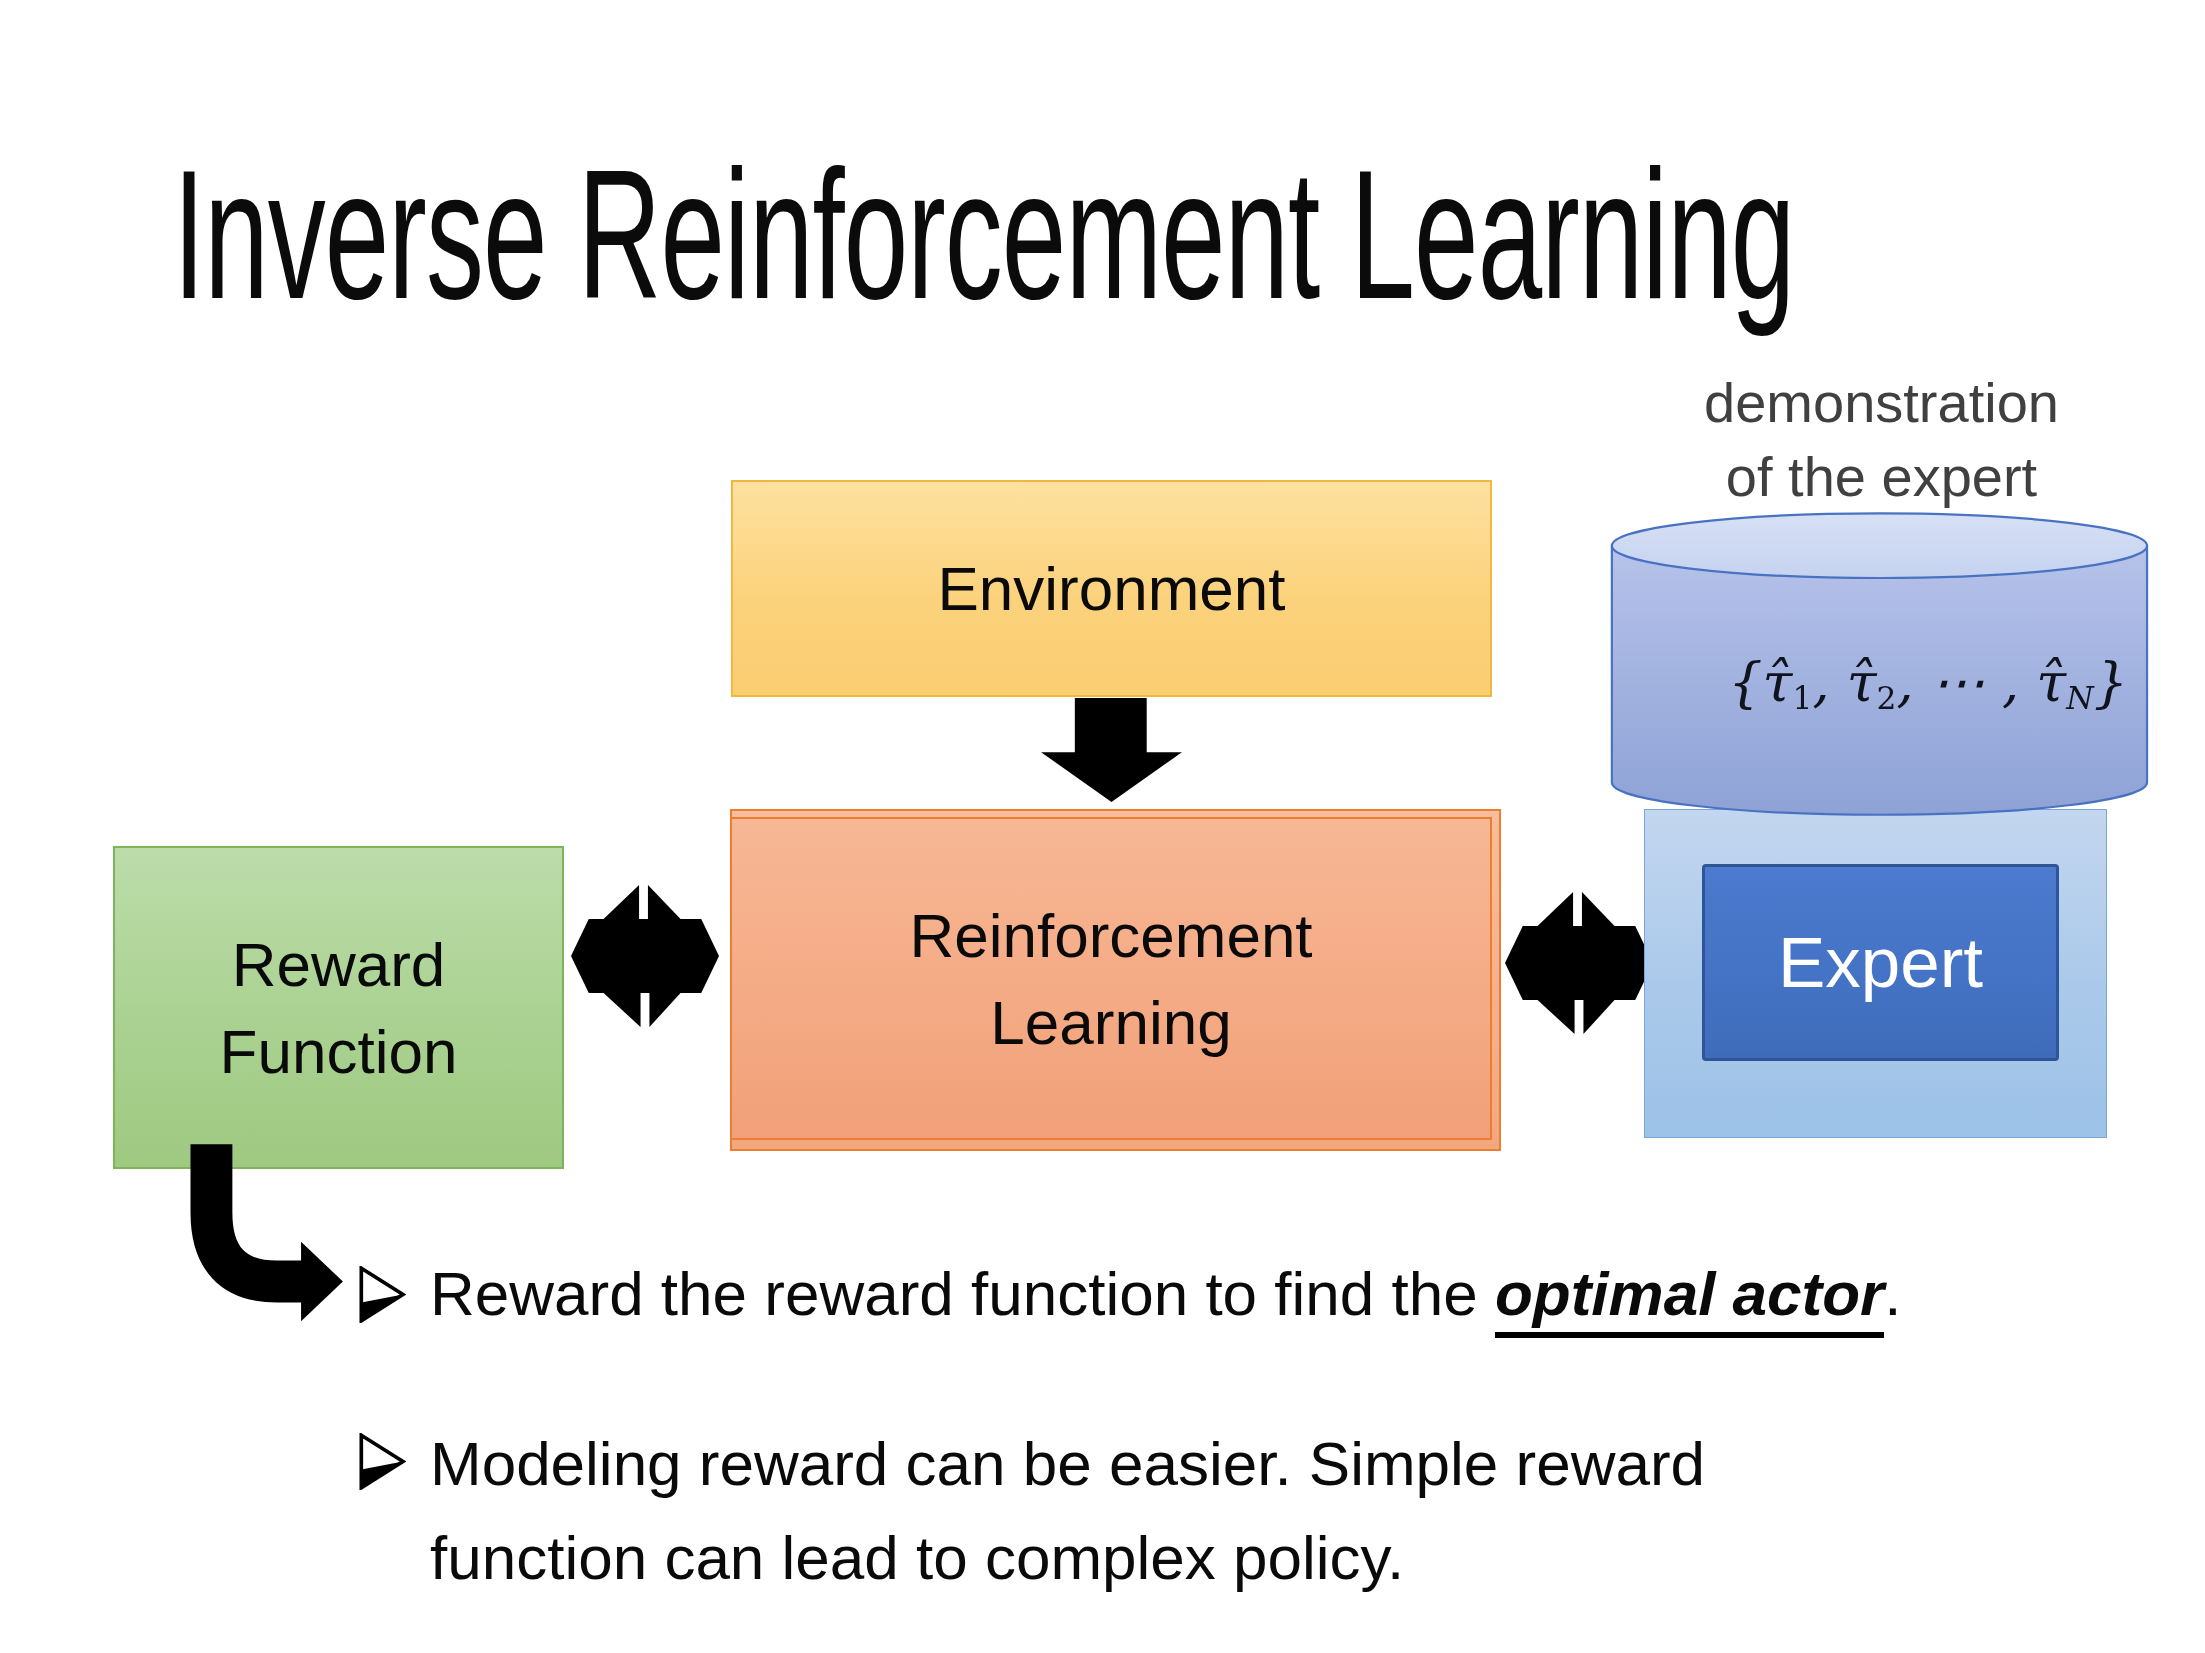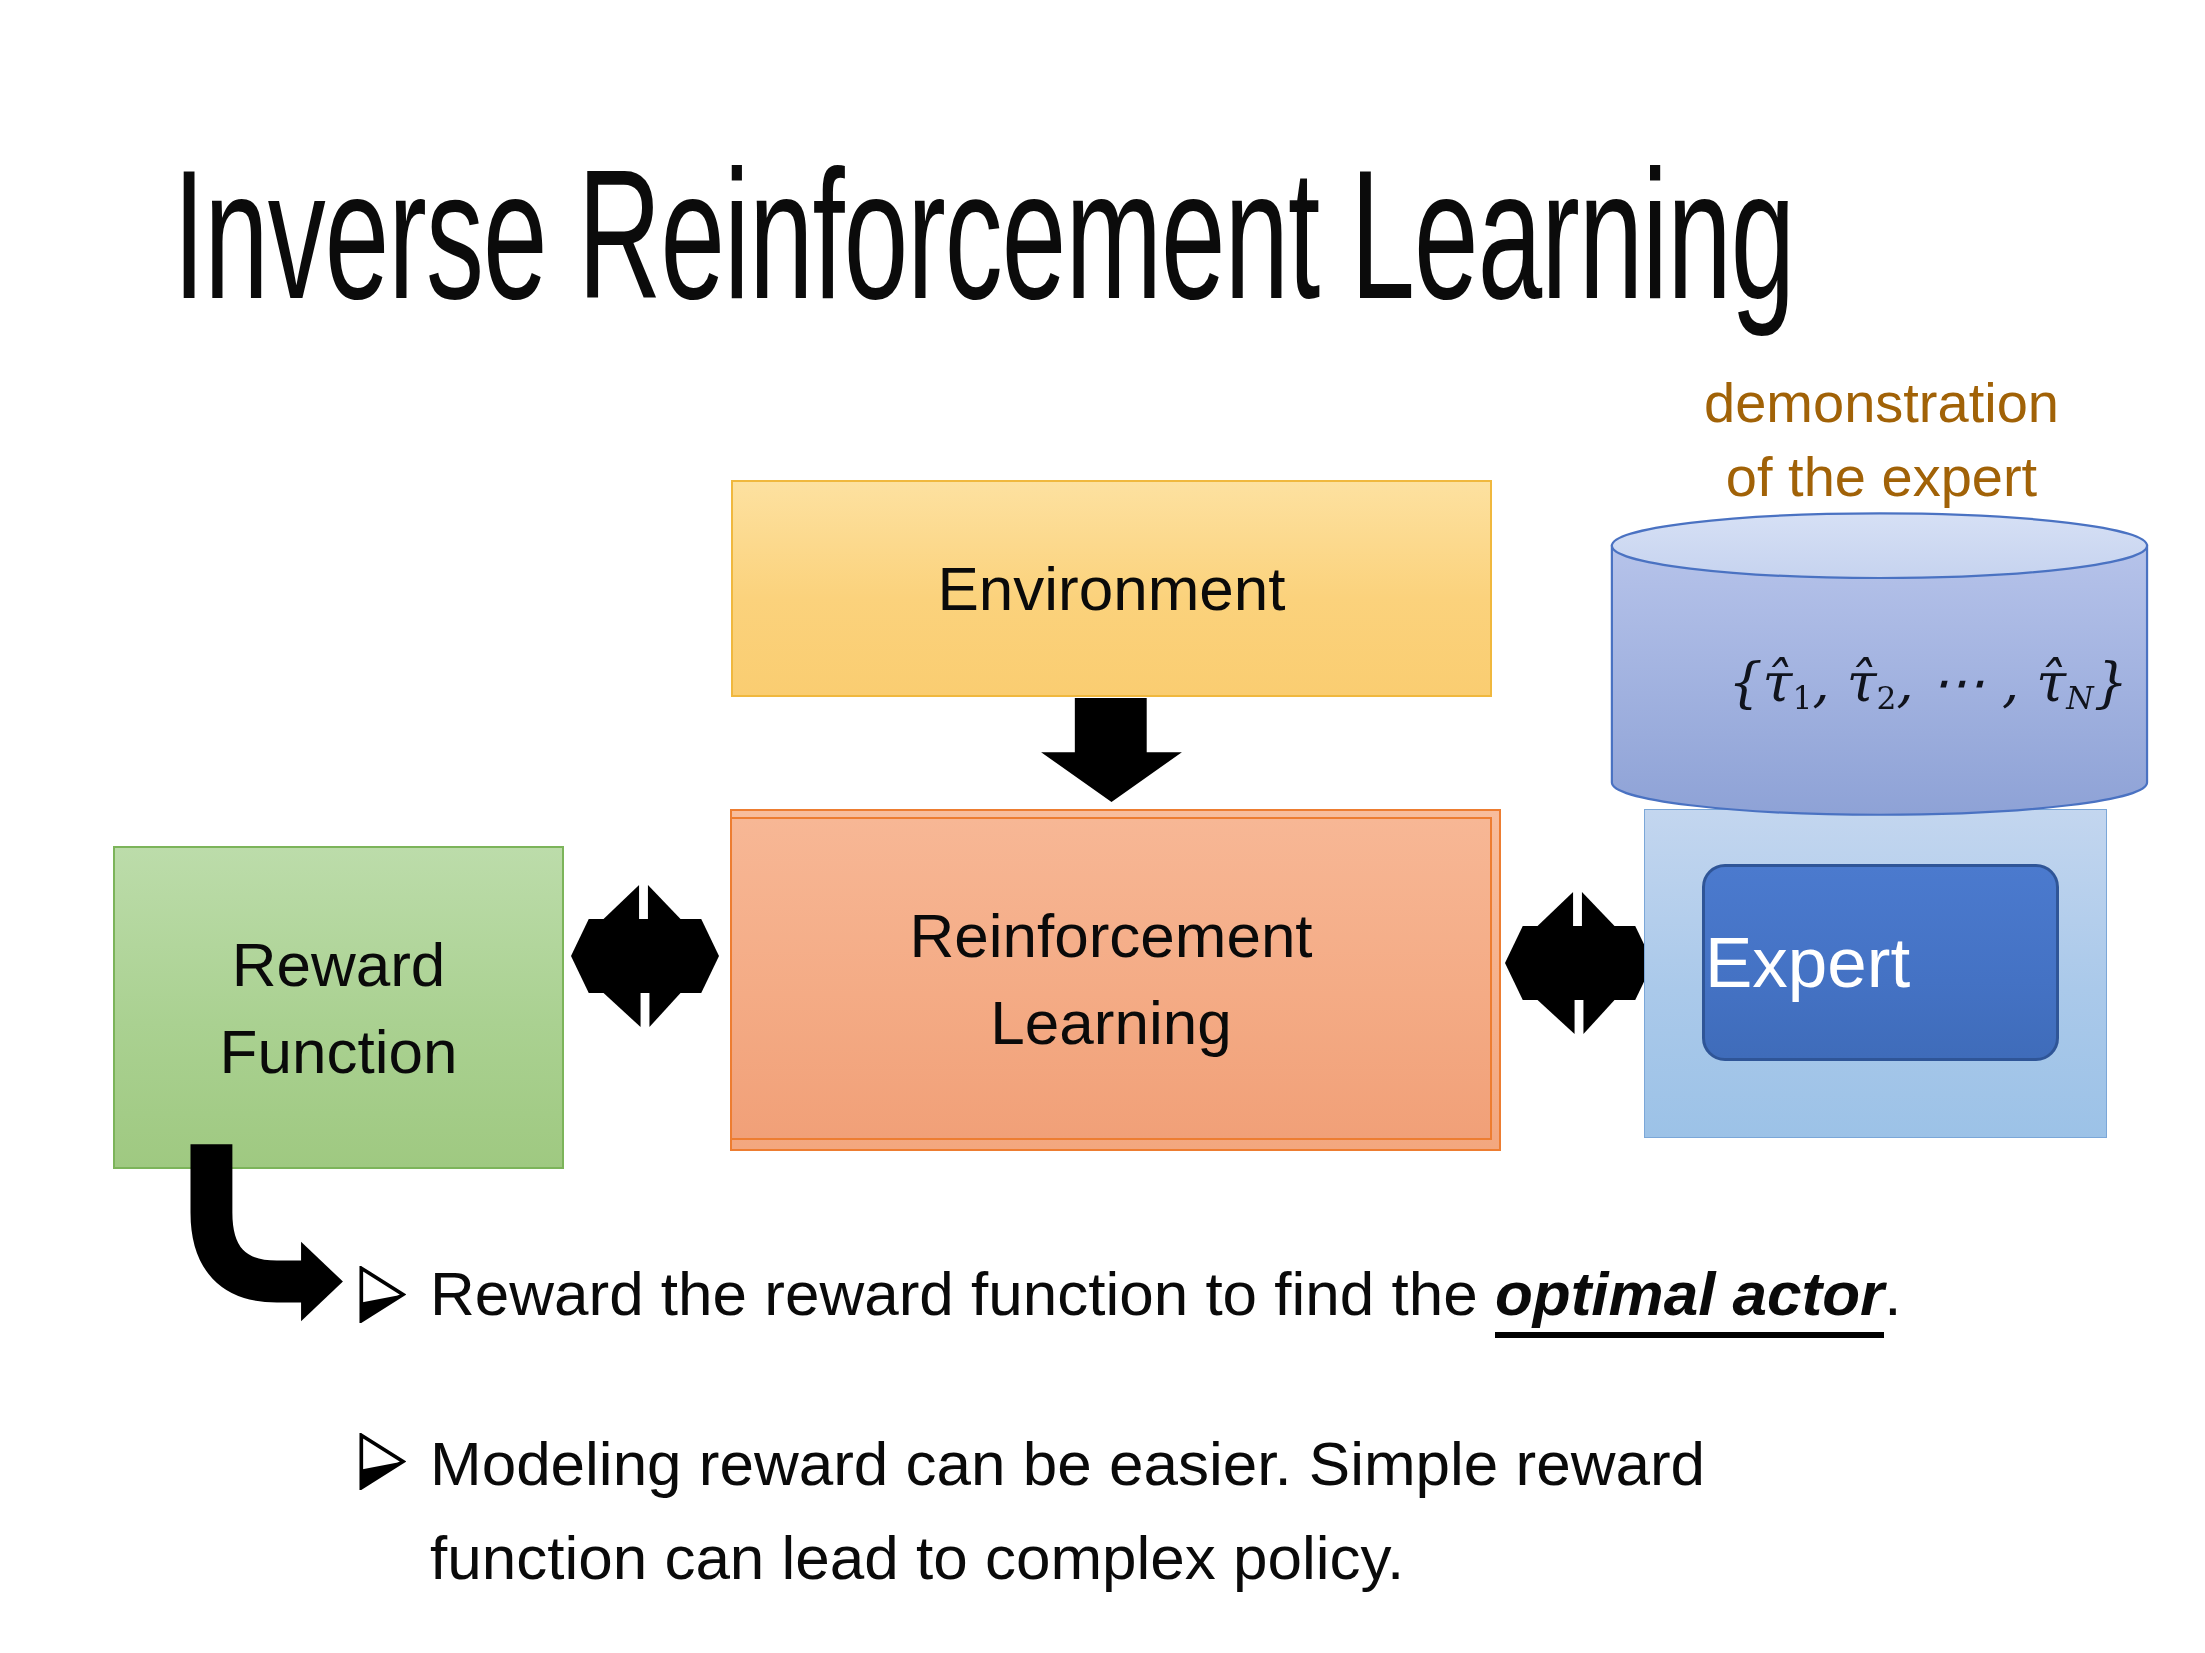--- a/index.html
+++ b/index.html
@@ -6,21 +6,21 @@
   #slide{position:relative;width:2205px;height:1654px;background:#ffffff;overflow:hidden;
          font-family:"Liberation Sans",sans-serif;color:#000;}
   .abs{position:absolute;}
 
   
   .title{left:173px;top:129px;height:221px;}
   .title-inner{display:inline-block;font-size:184px;line-height:211px;white-space:nowrap;
                letter-spacing:-1.5px;transform:scaleX(0.63);transform-origin:0 60%;color:#0b0b0b;}
 
   
-  .annotation{left:1595px;top:366px;width:573px;text-align:center;font-size:56px;line-height:74px;color:#a16207;}
+  .annotation{left:1595px;top:366px;width:573px;text-align:center;font-size:56px;line-height:74px;color:#404040;}
   .annotation div{white-space:nowrap;}
 
   
   .dbox{display:flex;flex-direction:column;align-items:center;justify-content:center;
         text-align:center;font-size:62px;line-height:87px;color:#0a0a0a;box-sizing:border-box;}
 
   .env{left:731px;top:480px;width:761px;height:217px;
        background:linear-gradient(180deg,#fde1a0 0%,#fbd27c 55%,#facd71 100%);
        border:2.9px solid #f0b83e;}
 
@@ -31,23 +31,23 @@
        background:linear-gradient(180deg,#f7b795 0%,#f4ab85 55%,#f1a078 100%);
        border:2.2px solid #ed7d31;}
 
   .reward{left:113px;top:805px;width:451px;height:323px;
        background:linear-gradient(180deg,#bcdcaa 0%,#aad191 55%,#9fc981 100%);
        border:2.2px solid #7cb45a;margin-top:41px;}
 
   .expert-outer{left:1644px;top:809px;width:461px;height:327px;
        background:linear-gradient(180deg,#c3d6ef 0%,#aac9ea 55%,#9cc2e7 100%);
        border:1.5px solid #7ba7d8;}
-  .expert-inner{left:1702px;top:864px;width:351px;height:191px;border-radius:23px;
+  .expert-inner{left:1702px;top:864px;width:351px;height:191px;border-radius:4px;
        background:linear-gradient(180deg,#4b7ace 0%,#4472c4 60%,#3f6cba 100%);
-       border:3.7px solid #2f5597;display:flex;align-items:center;
+       border:3.7px solid #2f5597;display:flex;align-items:center;justify-content:center;
        color:#ffffff;font-size:71px;}
 
   
   .cyl-math{left:1628px;top:651px;width:500px;text-align:right;
             font-family:"DejaVu Serif","Liberation Serif",serif;font-style:italic;
             font-size:54px;color:#10131c;white-space:nowrap;}
   .cyl-math .sub{font-size:0.58em;position:relative;top:0.24em;font-style:normal;}
   .cyl-math .sub.it{font-style:italic;}
 
   

